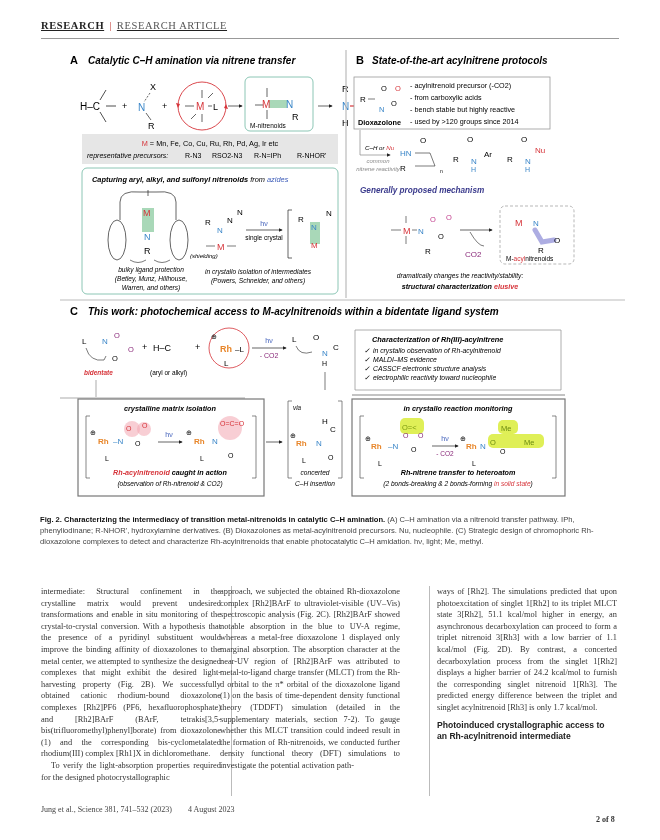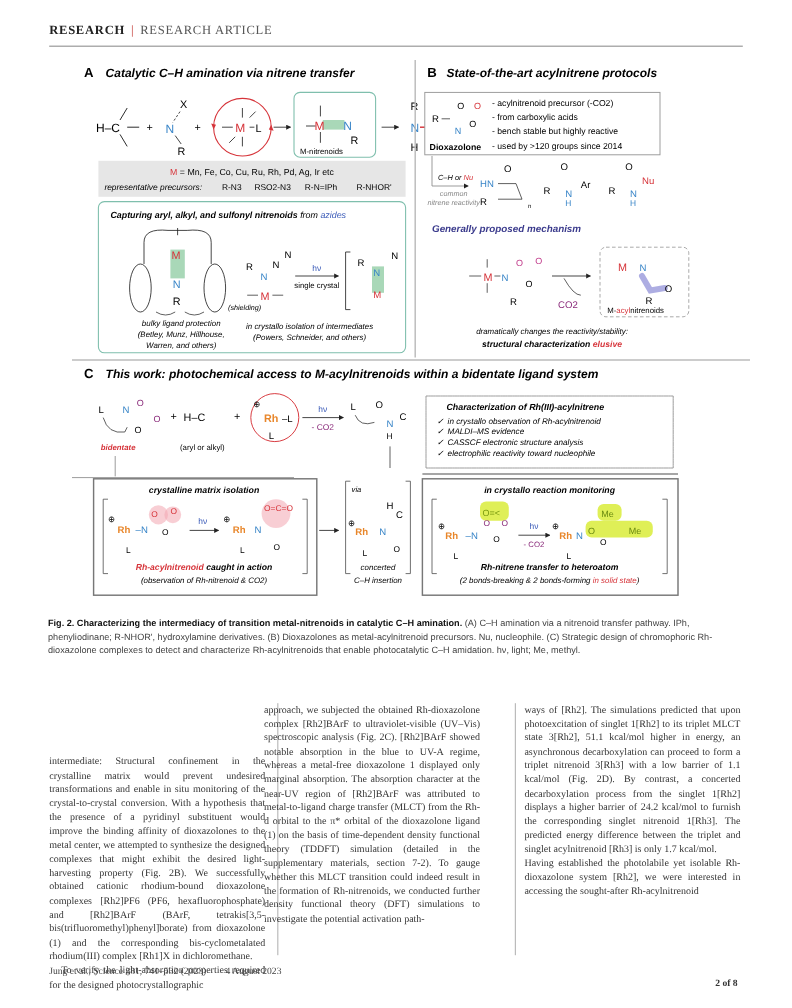--- a/index.html
+++ b/index.html
@@ -1,27 +1,27 @@
 <!DOCTYPE html>
 <html><head>
 <meta charset="utf-8">
 <style>
   html,body{margin:0;padding:0;background:#fff;}
   body{width:660px;height:840px;position:relative;overflow:hidden;font-family:"Liberation Serif",serif;color:#222;}
   .abs{position:absolute;}
-  .hdr{left:41px;top:20px;font-size:10.5px;letter-spacing:.6px;}
+  .hdr{left:41px;top:20px;font-size:10.5px;letter-spacing:.6px;text-decoration:underline;}
   .hdr b{font-weight:bold;color:#222;}
   .hdr .sep{color:#c0312b;margin:0 5px;}
   .hdr .sub{color:#555;}
   .hdr-rule{left:41px;top:38px;width:578px;height:1px;background:#999;}
   .fig-svg{left:60px;top:50px;}
   .caption{left:40px;top:514px;width:580px;font-family:"Liberation Sans",sans-serif;font-size:7.6px;line-height:11px;color:#444;}
   .caption b{color:#111;}
   .col{top:586px;width:180px;font-size:8.35px;line-height:11.6px;text-align:justify;color:#333;hyphens:auto;}
-  .col1{left:41px;margin-top:43px;}
+  .col1{left:41px;}
   .col2{left:220px;}
   .col3{left:437px;}
   .vrule{width:1px;background:#bbb;}
   .sec-head{font-family:"Liberation Sans",sans-serif;font-weight:bold;font-size:8.6px;line-height:11.5px;color:#222;margin:6px 0 3px 0;text-align:left;}
   .footer-l{left:41px;top:805px;font-size:8px;color:#444;}
   .footer-r{left:596px;top:815px;font-size:8px;font-weight:bold;color:#333;}
   .indent{text-indent:10px;font-family:Liberation Serif, serif;}
 </style>
 </head>
 <body>
@@ -332,20 +332,20 @@
   <div>intermediate: Structural confinement in the crystalline matrix would prevent undesired transformations and enable in situ monitoring of the crystal-to-crystal conversion. With a hypothesis that the presence of a pyridinyl substituent would improve the binding affinity of dioxazolones to the metal center, we attempted to synthesize the designed complexes that might exhibit the desired light-harvesting property (Fig. 2B). We successfully obtained cationic rhodium-bound dioxazolone complexes [Rh2]PF6 (PF6, hexafluorophosphate) and [Rh2]BArF (BArF, tetrakis[3,5-bis(trifluoromethyl)phenyl]borate) from dioxazolone (1) and the corresponding bis-cyclometalated rhodium(III) complex [Rh1]X in dichloromethane.</div>
   <div class="indent">To verify the light-absorption properties required for the designed photocrystallographic</div>
 </div>
 <div class="abs vrule" style="left:231px;top:586px;height:210px;"></div>
 <div class="abs col col2">
   <div>approach, we subjected the obtained Rh-dioxazolone complex [Rh2]BArF to ultraviolet-visible (UV–Vis) spectroscopic analysis (Fig. 2C). [Rh2]BArF showed notable absorption in the blue to UV-A regime, whereas a metal-free dioxazolone 1 displayed only marginal absorption. The absorption character at the near-UV region of [Rh2]BArF was attributed to metal-to-ligand charge transfer (MLCT) from the Rh-d orbital to the π* orbital of the dioxazolone ligand (1) on the basis of time-dependent density functional theory (TDDFT) simulation (detailed in the supplementary materials, section 7-2). To gauge whether this MLCT transition could indeed result in the formation of Rh-nitrenoids, we conducted further density functional theory (DFT) simulations to investigate the potential activation path-</div>
 </div>
 <div class="abs vrule" style="left:429px;top:586px;height:210px;"></div>
 <div class="abs col col3">
   <div>ways of [Rh2]. The simulations predicted that upon photoexcitation of singlet 1[Rh2] to its triplet MLCT state 3[Rh2], 51.1 kcal/mol higher in energy, an asynchronous decarboxylation can proceed to form a triplet nitrenoid 3[Rh3] with a low barrier of 1.1 kcal/mol (Fig. 2D). By contrast, a concerted decarboxylation process from the singlet 1[Rh2] displays a higher barrier of 24.2 kcal/mol to furnish the corresponding singlet nitrenoid 1[Rh3]. The predicted energy difference between the triplet and singlet acylnitrenoid [Rh3] is only 1.7 kcal/mol.</div>
-  <div>Having established the photolabile yet isolable Rh-dioxazolone system [Rh2], we were interested in accessing the sought-after Rh-acylnitrenoid</div>
+  <div class="sec-head">Photoinduced crystallographic access to an Rh-acylnitrenoid intermediate</div>
 </div>
 
 <div class="abs footer-l">
   <span>Jung et al., Science 381, 741–532 (2023)</span>
   <span style="margin-left:14px;text-align:right;">4 August 2023</span>
 </div>
 <div class="abs footer-r">2 of 8</div>
 
 </body></html>

